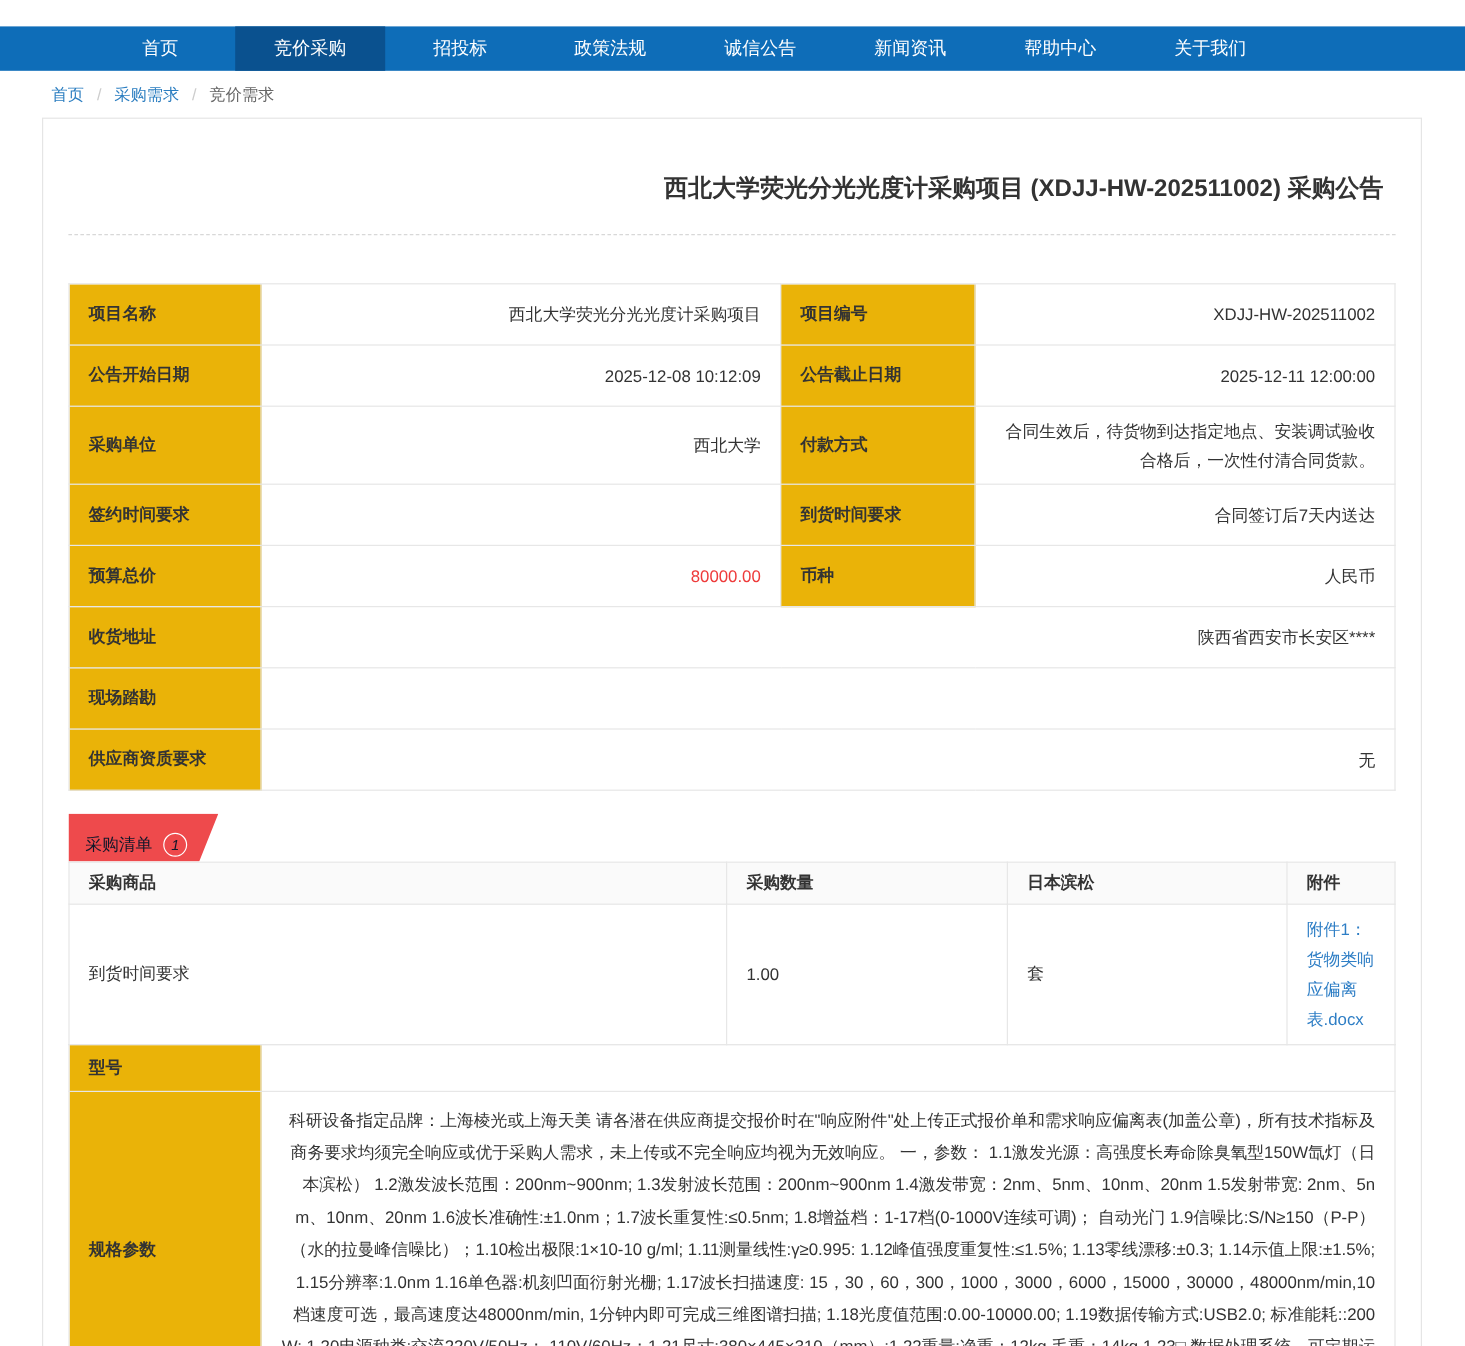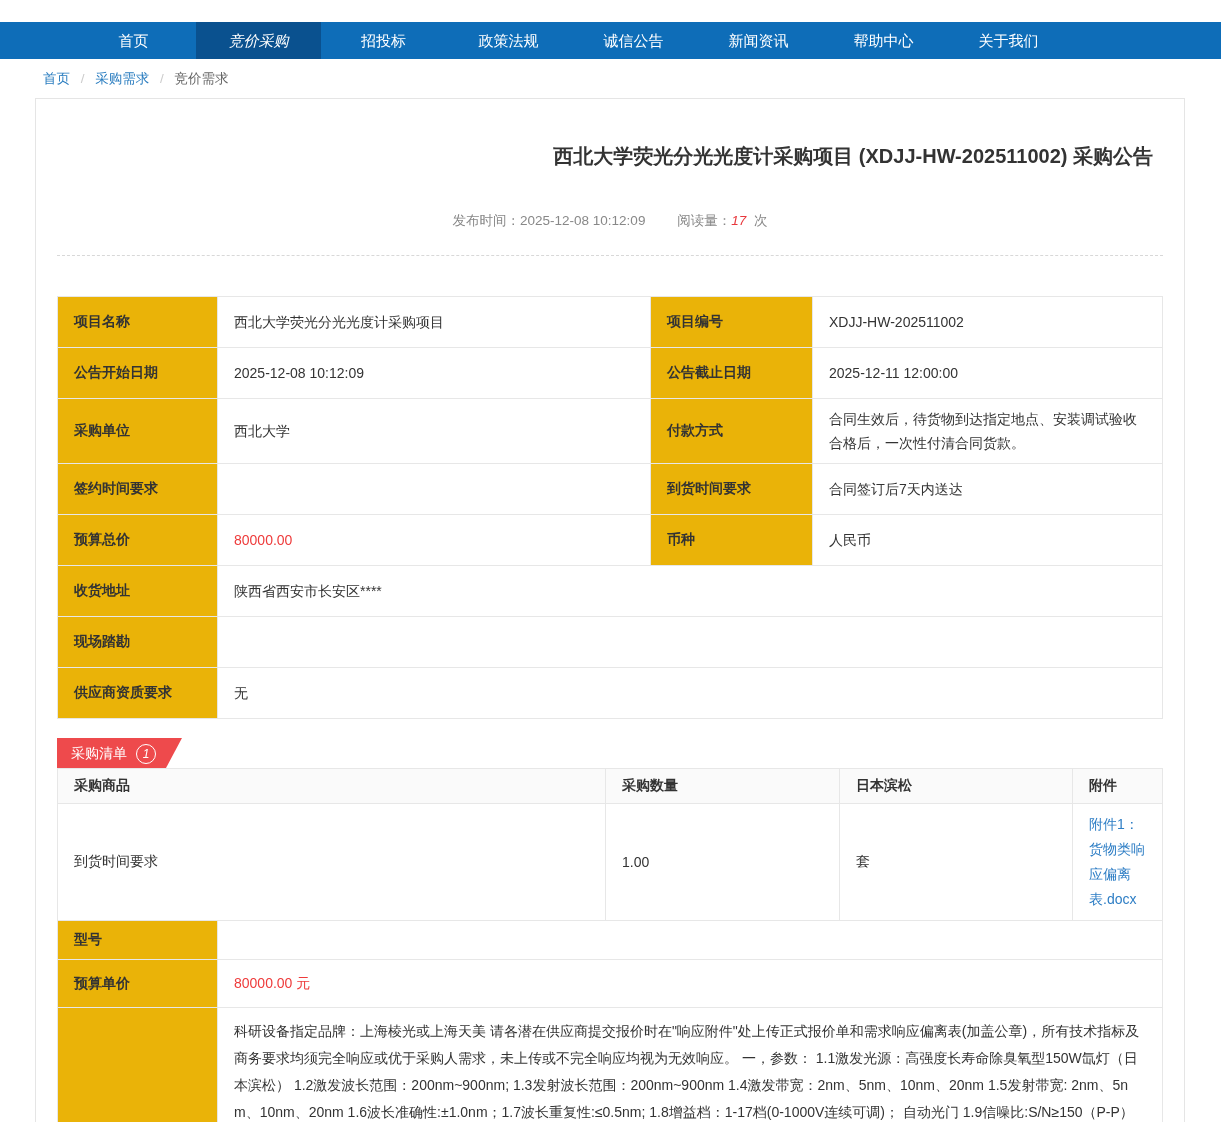--- a/index.html
+++ b/index.html
@@ -1,51 +1,51 @@
 <!DOCTYPE html>
 <html><head>
 <meta charset="utf-8">
 <style>
   html,body{margin:0;padding:0;background:#fff;}
   body{width:1221px;font-family:"Liberation Sans","DejaVu Sans",sans-serif;color:#333;}
 
   
   .navbar{margin-top:22px;height:37px;background:#0e6db8;display:flex;padding-left:71px;box-sizing:border-box;}
   .nav-item{width:125px;line-height:37px;text-align:center;color:#fff;font-size:15px;cursor:pointer;}
-  .nav-item.active{background:#0a518f;font-style:italic;}
+  .nav-item.active{background:#0a518f;}
 
   
   .breadcrumb{padding:11px 0 10px 43px;font-size:13.5px;color:#999;}
   .breadcrumb a{color:#2a7dc0;text-decoration:none;cursor:pointer;}
   .breadcrumb .sep{color:#ccc;margin:0 7px;}
   .breadcrumb .current{color:#666;}
 
   
   .card{margin:0 36px 0 35px;border:1px solid #e5e5e5;background:#fff;padding:0 21px 26px 21px;box-sizing:border-box;}
 
   .title-section{padding:44px 10px 25px;border-bottom:1px dashed #d8d8d8;}
   .page-title{text-align:right;font-size:20px;font-weight:bold;color:#333;margin:0;}
   .pub-line{margin-top:42px;text-align:center;font-size:13.5px;color:#888;}
   .pub-line .part{margin:0 14px;}
   .read-num{color:#e8383d;font-style:italic;margin-right:4px;}
 
   
   table{border-collapse:collapse;width:100%;table-layout:fixed;}
   td,th{border:1px solid #e7e7e7;font-size:14px;vertical-align:middle;word-break:break-all;}
   .lbl{background:#eab308;font-weight:bold;color:#333;padding:8px 10px 8px 16px;}
-  .val{padding:8px 16px;line-height:24px;color:#333;}
+  .val{padding:8px 16px;line-height:24px;color:#333;text-align:right;}
   .info-table{margin-top:40px;}
   .info-table td{height:34px;}
   .col-l1{width:133px;} .col-v1{width:400px;} .col-l2{width:135px;margin-top:29px;}
   .red{color:#ee3b3b;margin-top:32px;}
 
   
   .tag-wrap{margin-top:19px;}
-  .list-tag{display:inline-flex;align-items:center;height:29px;background:#ee4a4c;color:#ffffff;
-    font-size:14px;padding:1px 26px 0 14px;
+  .list-tag{display:inline-flex;align-items:center;height:29px;background:#ee4a4c;color:#0f172a;
+    font-size:14px;padding:11px 26px 0 14px;
     clip-path:polygon(0 0,100% 0,calc(100% - 16px) 100%,0 100%);}
   .tag-badge{display:inline-flex;align-items:center;justify-content:center;width:18px;height:18px;
     border:1.5px solid #fff;border-radius:50%;font-size:12px;margin-left:9px;font-style:italic;}
 
   .list-table th{background:#fafafa;text-align:left;font-weight:bold;padding:8px 16px;height:16px;}
   .list-table td{padding:8px 16px;height:40px;}
   .c-product{width:515px;} .c-qty{width:201px;} .c-unit{width:200px;}
   a.attach-link{color:#2e7ec5;text-decoration:none;cursor:pointer;line-height:25px;display:inline-block;}
 
   .detail-table{margin-top:-1px;}
@@ -72,24 +72,20 @@
   <span class="sep">/</span>
   <a>采购需求</a>
   <span class="sep">/</span>
   <span class="current">竞价需求</span>
 </div>
 
 <div class="card">
 
   <div class="title-section">
     <h1 class="page-title">西北大学荧光分光光度计采购项目 (XDJJ-HW-202511002) 采购公告</h1>
-    <div class="pub-line">
-      <span class="part"><span>发布时间：</span><span>2025-12-08 10:12:09</span></span>
-      <span class="part"><span>阅读量：</span><span class="read-num">17</span> <span>次</span></span>
-    </div>
   </div>
 
   <table class="info-table">
     <tbody>
         <tr>
       <td class="lbl col-l1">项目名称</td>
       <td class="val col-v1">西北大学荧光分光光度计采购项目</td>
       <td class="lbl col-l2">项目编号</td>
       <td class="val">XDJJ-HW-202511002</td>
     </tr>
@@ -156,24 +152,20 @@
   </tbody>
     </table>
 
   <table class="detail-table">
     <tbody>
     <tr>
       <td class="lbl">型号</td>
       <td class="val empty"></td>
     </tr>
     <tr>
-      <td class="lbl">预算单价</td>
-      <td class="val red">80000.00 元</td>
-    </tr>
-    <tr>
       <td class="lbl">规格参数</td>
       <td class="val">科研设备指定品牌：上海棱光或上海天美 请各潜在供应商提交报价时在"响应附件"处上传正式报价单和需求响应偏离表(加盖公章)，所有技术指标及商务要求均须完全响应或优于采购人需求，未上传或不完全响应均视为无效响应。 一，参数： 1.1激发光源：高强度长寿命除臭氧型150W氙灯（日本滨松） 1.2激发波长范围：200nm~900nm; 1.3发射波长范围：200nm~900nm 1.4激发带宽：2nm、5nm、10nm、20nm 1.5发射带宽: 2nm、5nm、10nm、20nm 1.6波长准确性:±1.0nm；1.7波长重复性:≤0.5nm; 1.8增益档：1-17档(0-1000V连续可调)； 自动光门 1.9信噪比:S/N≥150（P-P） （水的拉曼峰信噪比）；1.10检出极限:1×10-10 g/ml; 1.11测量线性:γ≥0.995: 1.12峰值强度重复性:≤1.5%; 1.13零线漂移:±0.3; 1.14示值上限:±1.5%; 1.15分辨率:1.0nm 1.16单色器:机刻凹面衍射光栅; 1.17波长扫描速度: 15，30，60，300，1000，3000，6000，15000，30000，48000nm/min,10档速度可选，最高速度达48000nm/min, 1分钟内即可完成三维图谱扫描; 1.18光度值范围:0.00-10000.00; 1.19数据传输方式:USB2.0; 标准能耗::200W; 1.20电源种类:交流220V/50Hz； 110V/60Hz；1.21尺寸:380×445×310（mm）;1.22重量:净重：12kg 毛重：14kg 1.23□ 数据处理系统，可定期运行性能认证模块，验证仪器是否处于正常状态。 仪器有将复杂的荧光信号转化为直观的色彩</td>
     </tr>
 
   </tbody>
     </table>
 
 </div>
 
 </body></html>

